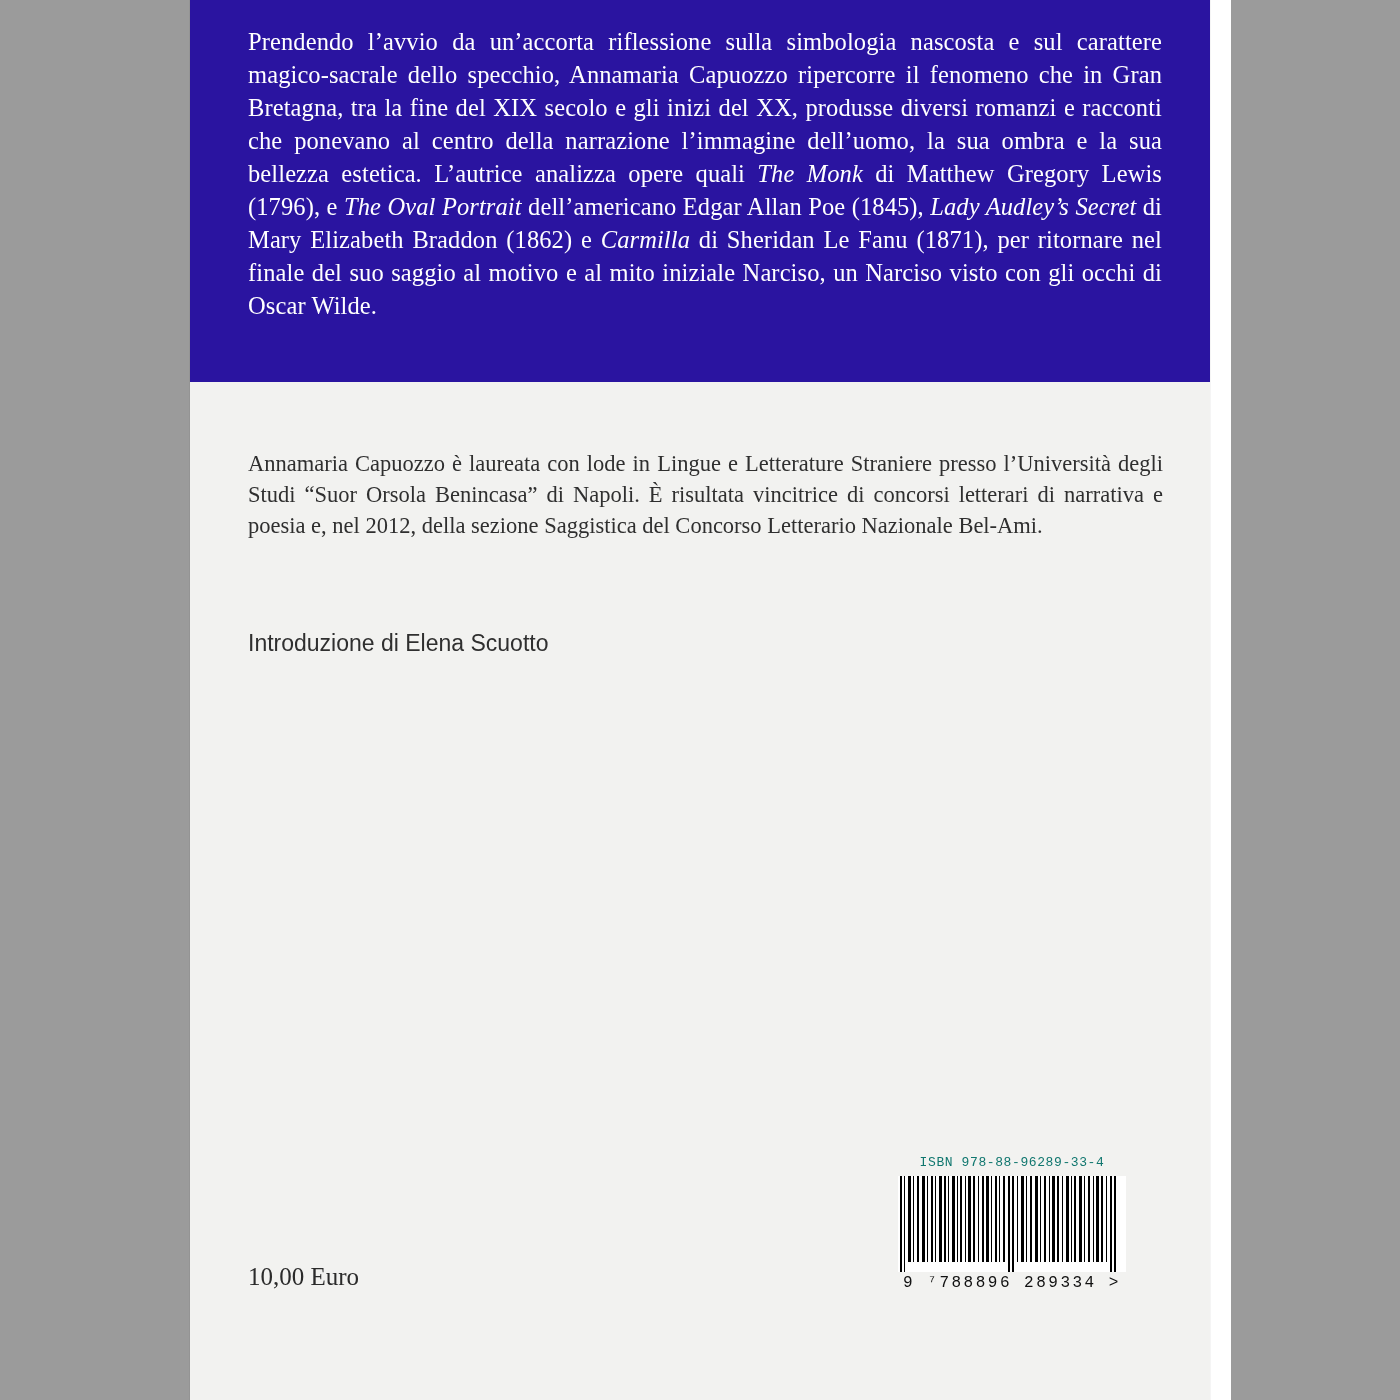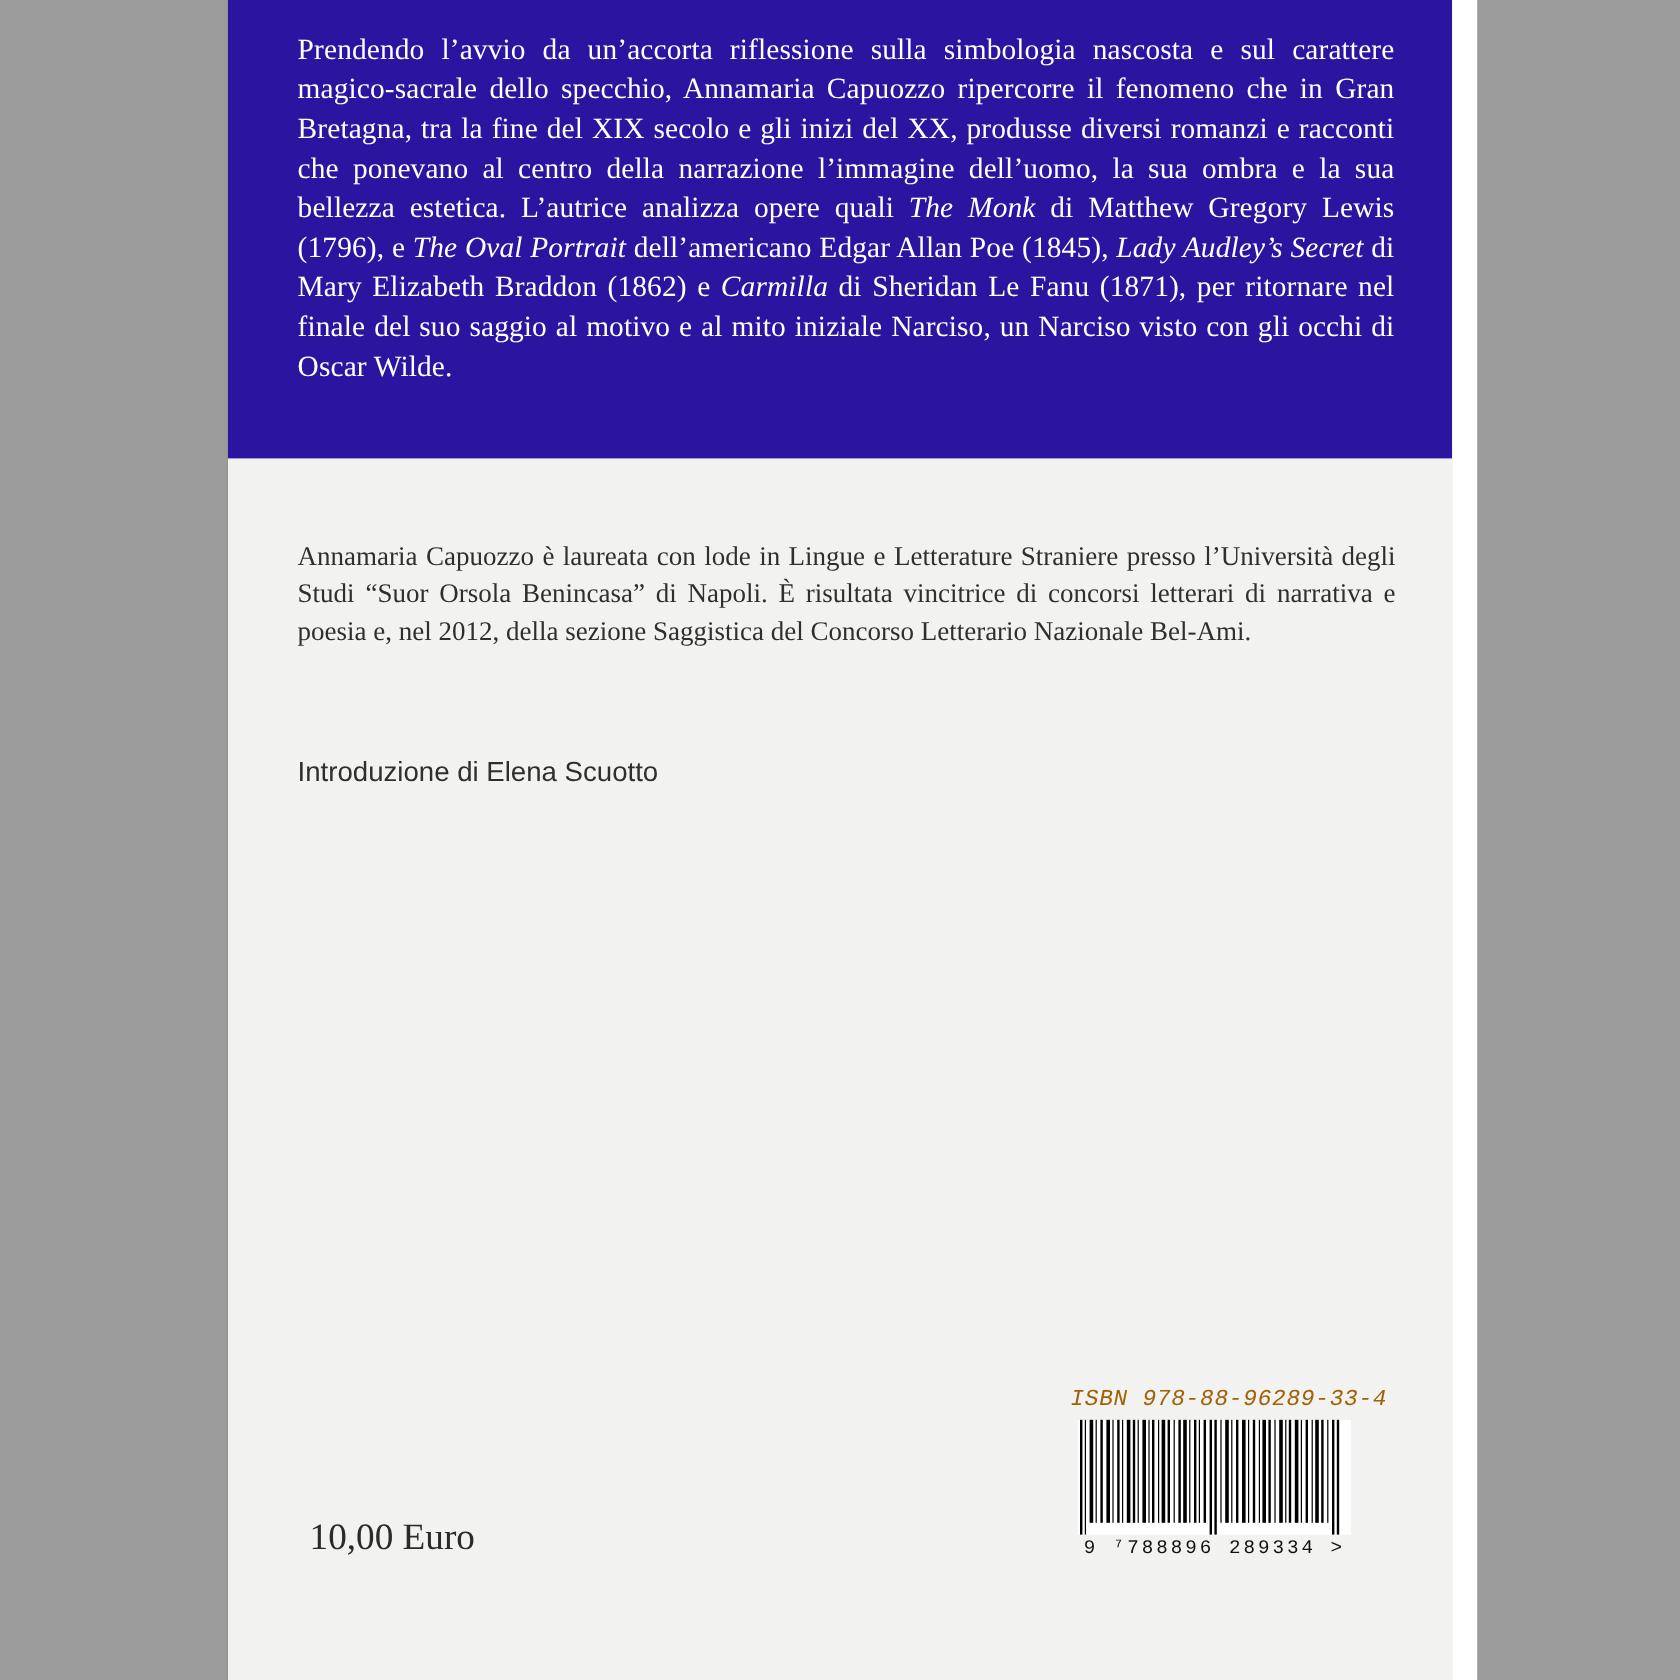--- a/index.html
+++ b/index.html
@@ -84,41 +84,40 @@
     position: absolute;
     left: 58px;
     top: 630px;
     width: 900px;
     font-family: Liberation Sans, sans-serif;
     font-size: 23px;
     color: #2f2f2f;
   }
   .price {
     position: absolute;
-    left: 68px;
+    left: 58px;
     top: 1263px;
     font-family: "Liberation Serif", serif;
-    font-size: 31px;
+    font-size: 25px;
     color: #2b2b2b;
   }
   .barcode-area {
     position: absolute;
     right: 78px;
     top: 1155px;
     width: 240px;
     text-align: center;
   }
   .isbn-label {
     font-family: "Liberation Mono", monospace;
-    font-size: 19px;
+    font-size: 13px;
     letter-spacing: 0.6px;
-    color: #a16207;
+    color: #0f766e;
     margin-bottom: 6px;
     white-space: nowrap;
-    font-style: italic;
   }
   .barcode-bars {
     height: 96px;
     width: 228px;
     margin: 0 auto;
     display: block;
   }
   .barcode-digits {
     font-family: "Liberation Mono", monospace;
     font-size: 16px;

